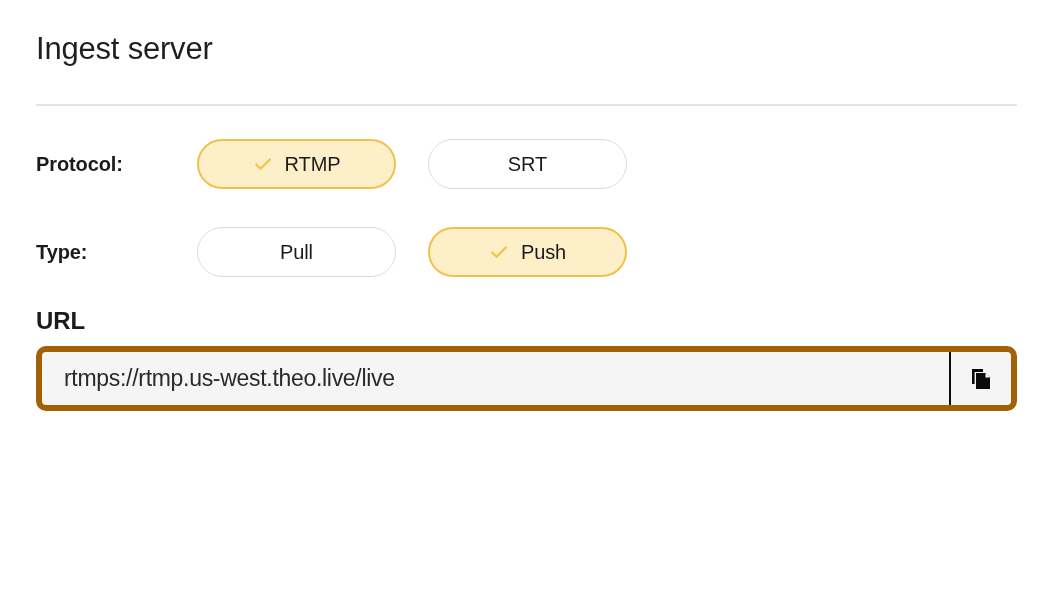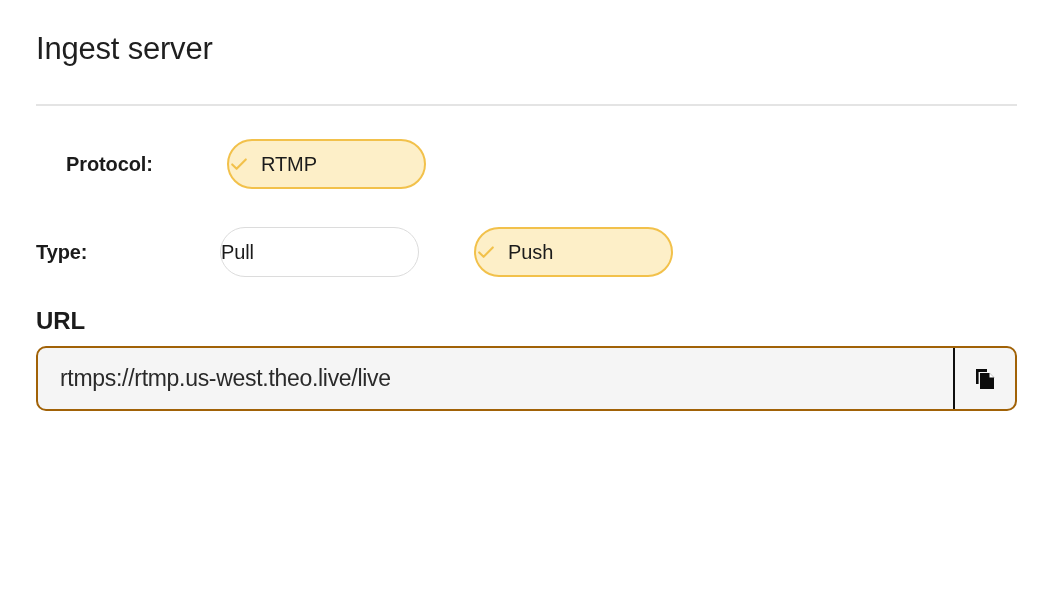--- a/index.html
+++ b/index.html
@@ -45,39 +45,40 @@
 
   
   .option-row {
     position: absolute;
     left: 36px;
     width: 981px;
     height: 50px;
     display: flex;
     align-items: center;
   }
-  .option-row.protocol { top: 139px; margin-left: 30px; }
-  .option-row.type     { top: 227px; gap: 23px; }
+  .option-row.protocol { top: 139px; }
+  .option-row.type     { top: 227px; }
 
   .row-label {
     width: 161px;
     flex: 0 0 161px;
     font-size: 20px;
     font-weight: 700;
     color: #1b1b1b;
     letter-spacing: -0.1px;
   }
 
   .toggle {
     box-sizing: border-box;
     width: 199px;
     height: 50px;
     border-radius: 25px;
     display: flex;
     align-items: center;
+    justify-content: center;
     gap: 12px;
     font-size: 20px;
     letter-spacing: -0.1px;
     cursor: pointer;
     background: #ffffff;
     border: 1.5px solid #dcdcdc;
     color: #1b1b1b;
     user-select: none;
   }
   .toggle + .toggle { margin-left: 32px; }
@@ -113,21 +114,21 @@
     color: #1b1b1b;
     letter-spacing: -0.1px;
     margin-bottom: 12px;
     line-height: 1.1;
   }
 
   .input-wrap {
     box-sizing: border-box;
     width: 981px;
     height: 65px;
-    border: 2px solid #a16207;
+    border: 6px solid #a16207;
     border-radius: 10px;
     background: #f5f5f5;
     display: flex;
     align-items: stretch;
     overflow: hidden;
   }
 
   .input-value {
     flex: 1 1 auto;
     display: flex;
@@ -178,20 +179,23 @@
 
     <div class="toggle selected">
       <span class="check-icon">
         <svg width="20" height="20" viewBox="0 0 20 20" aria-hidden="true">
           <path d="M3.2 10.4 L7.6 14.8 L16.8 5.4" fill="none" stroke="#f2c14b" stroke-width="2.1" stroke-linecap="round" stroke-linejoin="round"></path>
         </svg>
       </span>
       <span>RTMP</span>
     </div>
 
+    <div class="toggle">
+      <span>SRT</span>
+    </div>
   </div>
 
   <div class="option-row type">
     <div class="row-label">Type:</div>
 
     <div class="toggle">
       <span>Pull</span>
     </div>
 
     <div class="toggle selected">

